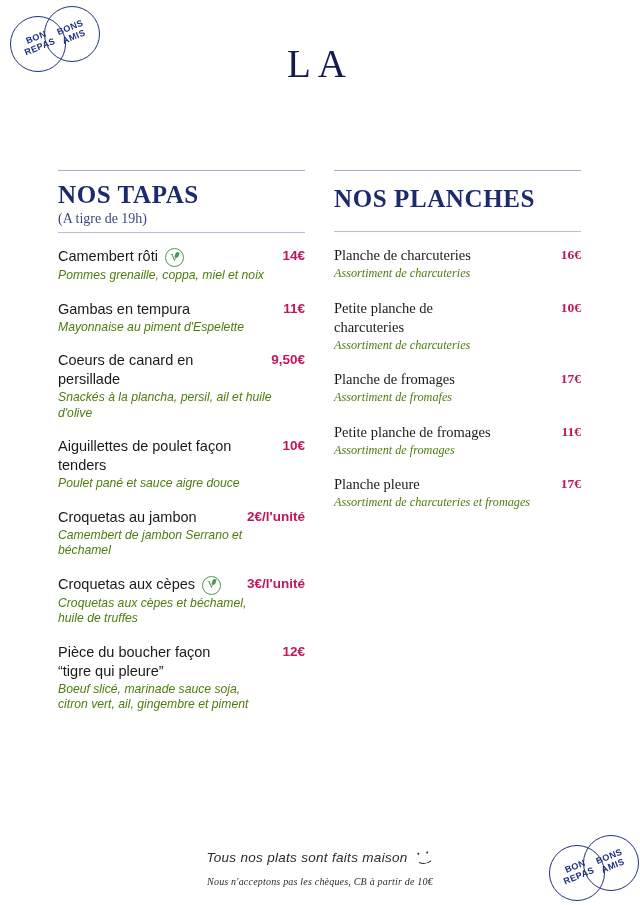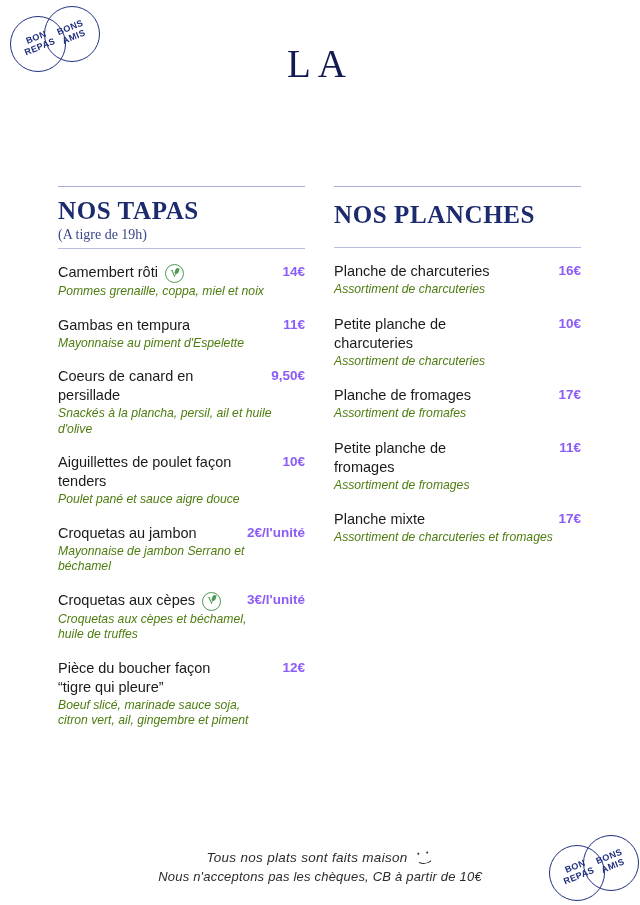--- a/index.html
+++ b/index.html
@@ -67,21 +67,20 @@
   
   .columns {
     position: absolute;
     left: 0;
     top: 170px;
     width: 640px;
   }
   .col {
     position: absolute;
     top: 0;
-    margin-top: 16px;
   }
   .col-left  { left: 58px;  width: 247px; }
   .col-right { left: 334px; width: 247px; }
 
   .rule {
     height: 0;
     border-top: 1.5px solid #a9aed6;
     width: 100%;
   }
   .rule.thin { border-top-color: #b9bddd; }
@@ -121,21 +120,21 @@
     line-height: 19px;
     font-weight: normal;
     max-width: 180px;
   }
   .item-name-wrap {
     display: flex;
     align-items: flex-start;
     gap: 7px;
   }
   .item-price {
-    color: #8b5cf6;
+    color: #be185d;
     font-size: 13.5px;
     font-weight: bold;
     white-space: nowrap;
     padding-top: 1px;
     text-align: right;
   }
   .item-desc {
     color: #4d7c0f;
     font-style: italic;
     font-size: 12.2px;
@@ -169,21 +168,21 @@
     width: 4px;
     height: 6px;
     background: #4c9a52;
     border-radius: 60% 0 60% 0;
     left: 9px;
     top: 2.5px;
     transform: rotate(12deg);
   }
 
   
-  .col-right .item { margin-bottom: 17px; }
+  .col-right .item { margin-bottom: 17px; font-family: Liberation Serif, serif; }
   .col-right .item-name { max-width: 170px; }
   .col-right .item-desc { max-width: 230px; }
 
   
   .footer {
     position: absolute;
     left: 0;
     top: 848px;
     width: 640px;
     text-align: center;
@@ -193,23 +192,24 @@
     align-items: center;
     gap: 6px;
     color: #2b2b2b;
     font-style: italic;
     font-size: 13.5px;
     letter-spacing: 0.3px;
   }
   .footer-line2 {
     color: #2b2b2b;
     font-style: italic;
-    font-size: 13px;
+    font-size: 10px;
     letter-spacing: 0.2px;
-    margin-top: 3px;
+    margin-top: 10px;
+    font-family: Liberation Serif, serif;
   }
   .smiley {
     position: relative;
     display: inline-block;
     width: 20px;
     height: 16px;
     transform: rotate(-8deg);
   }
   .smiley .eye {
     position: absolute;
@@ -309,21 +309,21 @@
         <div class="item-desc">Poulet pané et sauce aigre douce</div>
       </div>
 
       <div class="item">
         <div class="item-top">
           <div class="item-name-wrap">
             <div class="item-name">Croquetas au jambon</div>
           </div>
           <div class="item-price">2€/l'unité</div>
         </div>
-        <div class="item-desc">Mayonnaise de jambon Serrano et béchamel</div>
+        <div class="item-desc">Camembert de jambon Serrano et béchamel</div>
       </div>
 
       <div class="item">
         <div class="item-top">
           <div class="item-name-wrap">
             <div class="item-name">Croquetas aux cèpes</div>
             <div class="veg-badge">
                 <span class="leaf"></span>
               </div>
           </div>
@@ -390,21 +390,21 @@
             <div class="item-name">Petite planche de fromages</div>
           </div>
           <div class="item-price">11€</div>
         </div>
         <div class="item-desc">Assortiment de fromages</div>
       </div>
 
       <div class="item">
         <div class="item-top">
           <div class="item-name-wrap">
-            <div class="item-name">Planche mixte</div>
+            <div class="item-name">Planche pleure</div>
           </div>
           <div class="item-price">17€</div>
         </div>
         <div class="item-desc">Assortiment de charcuteries et fromages</div>
       </div>
 
     </div>
   </div>
 
 </div>

